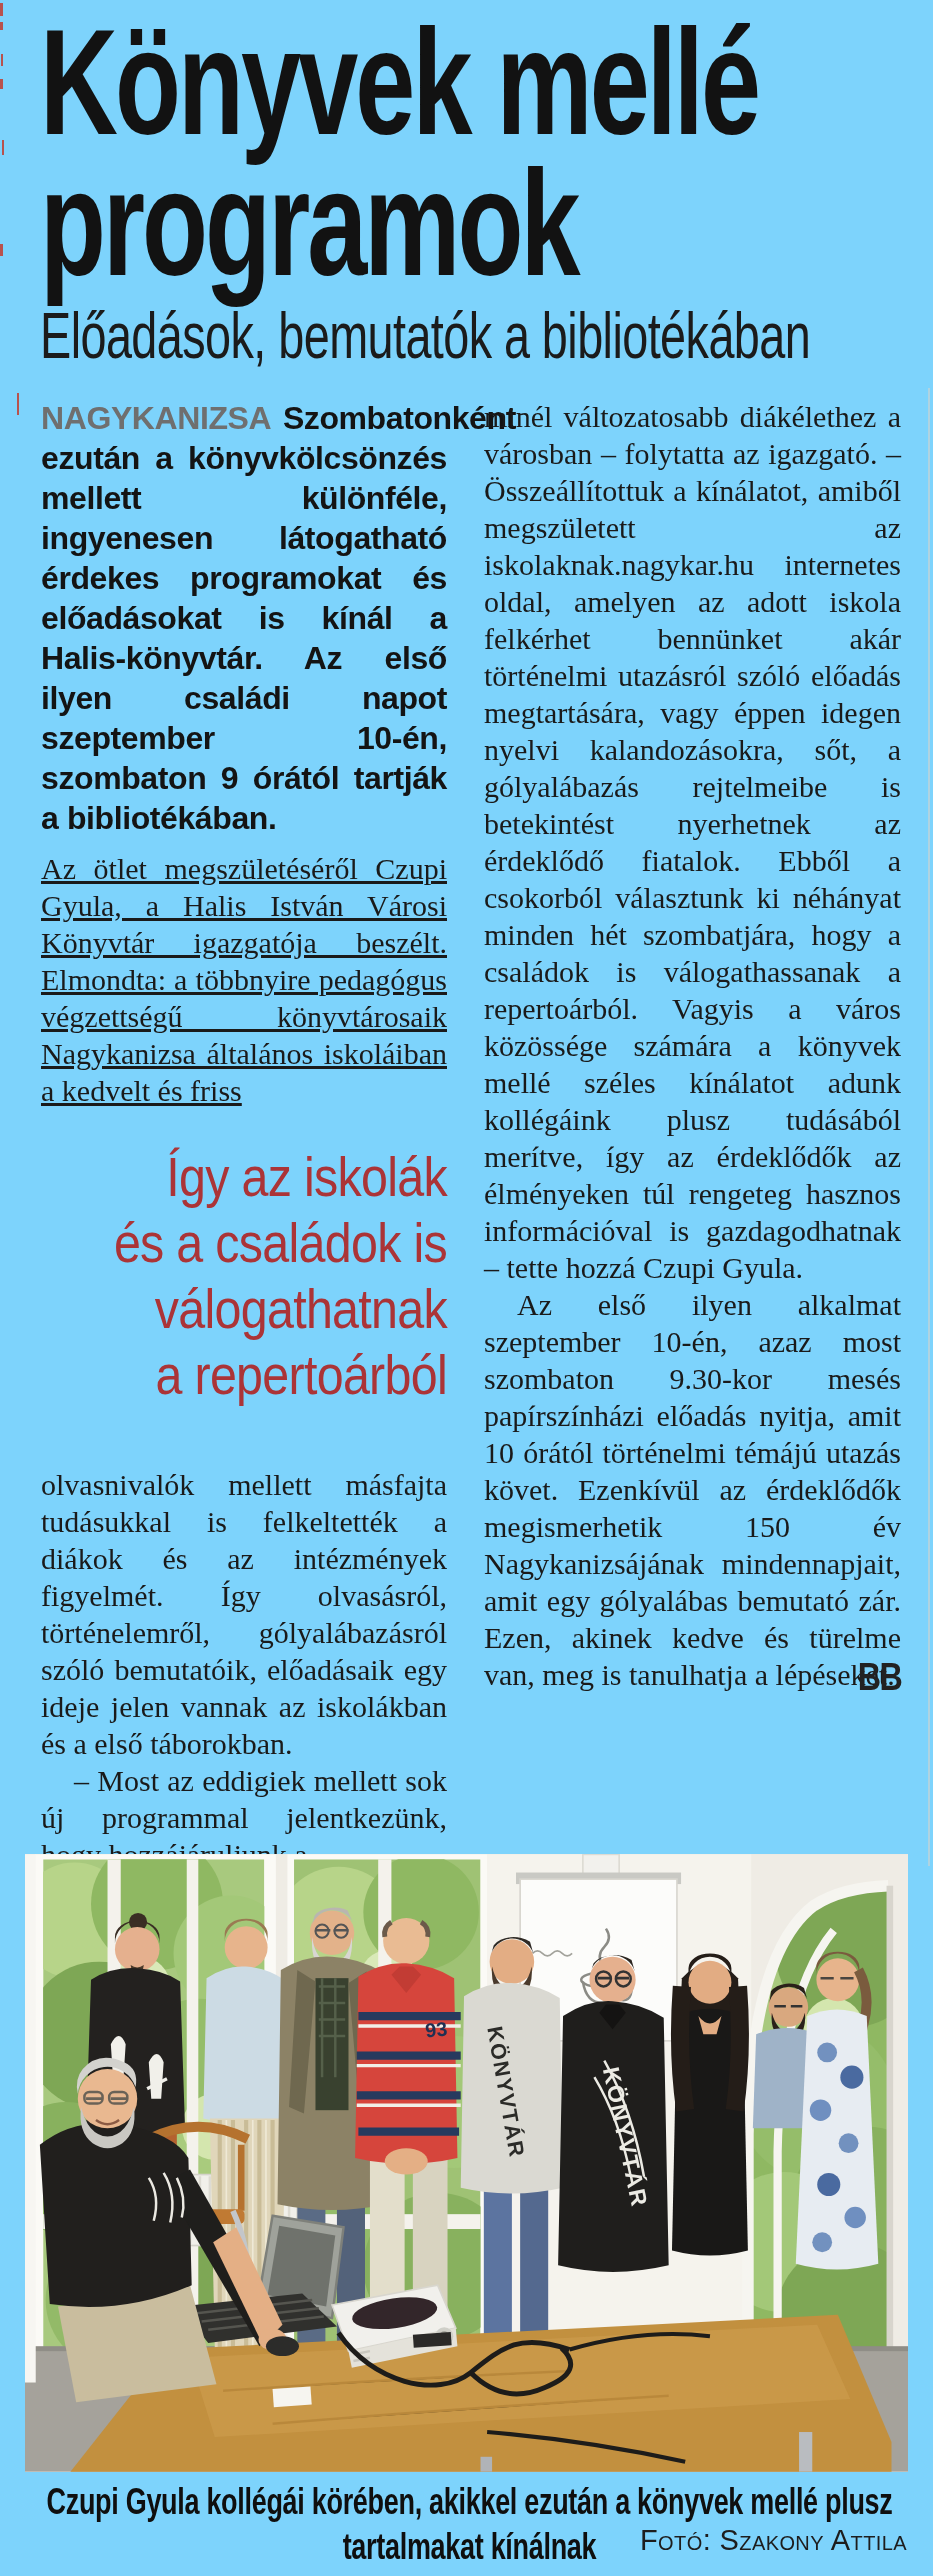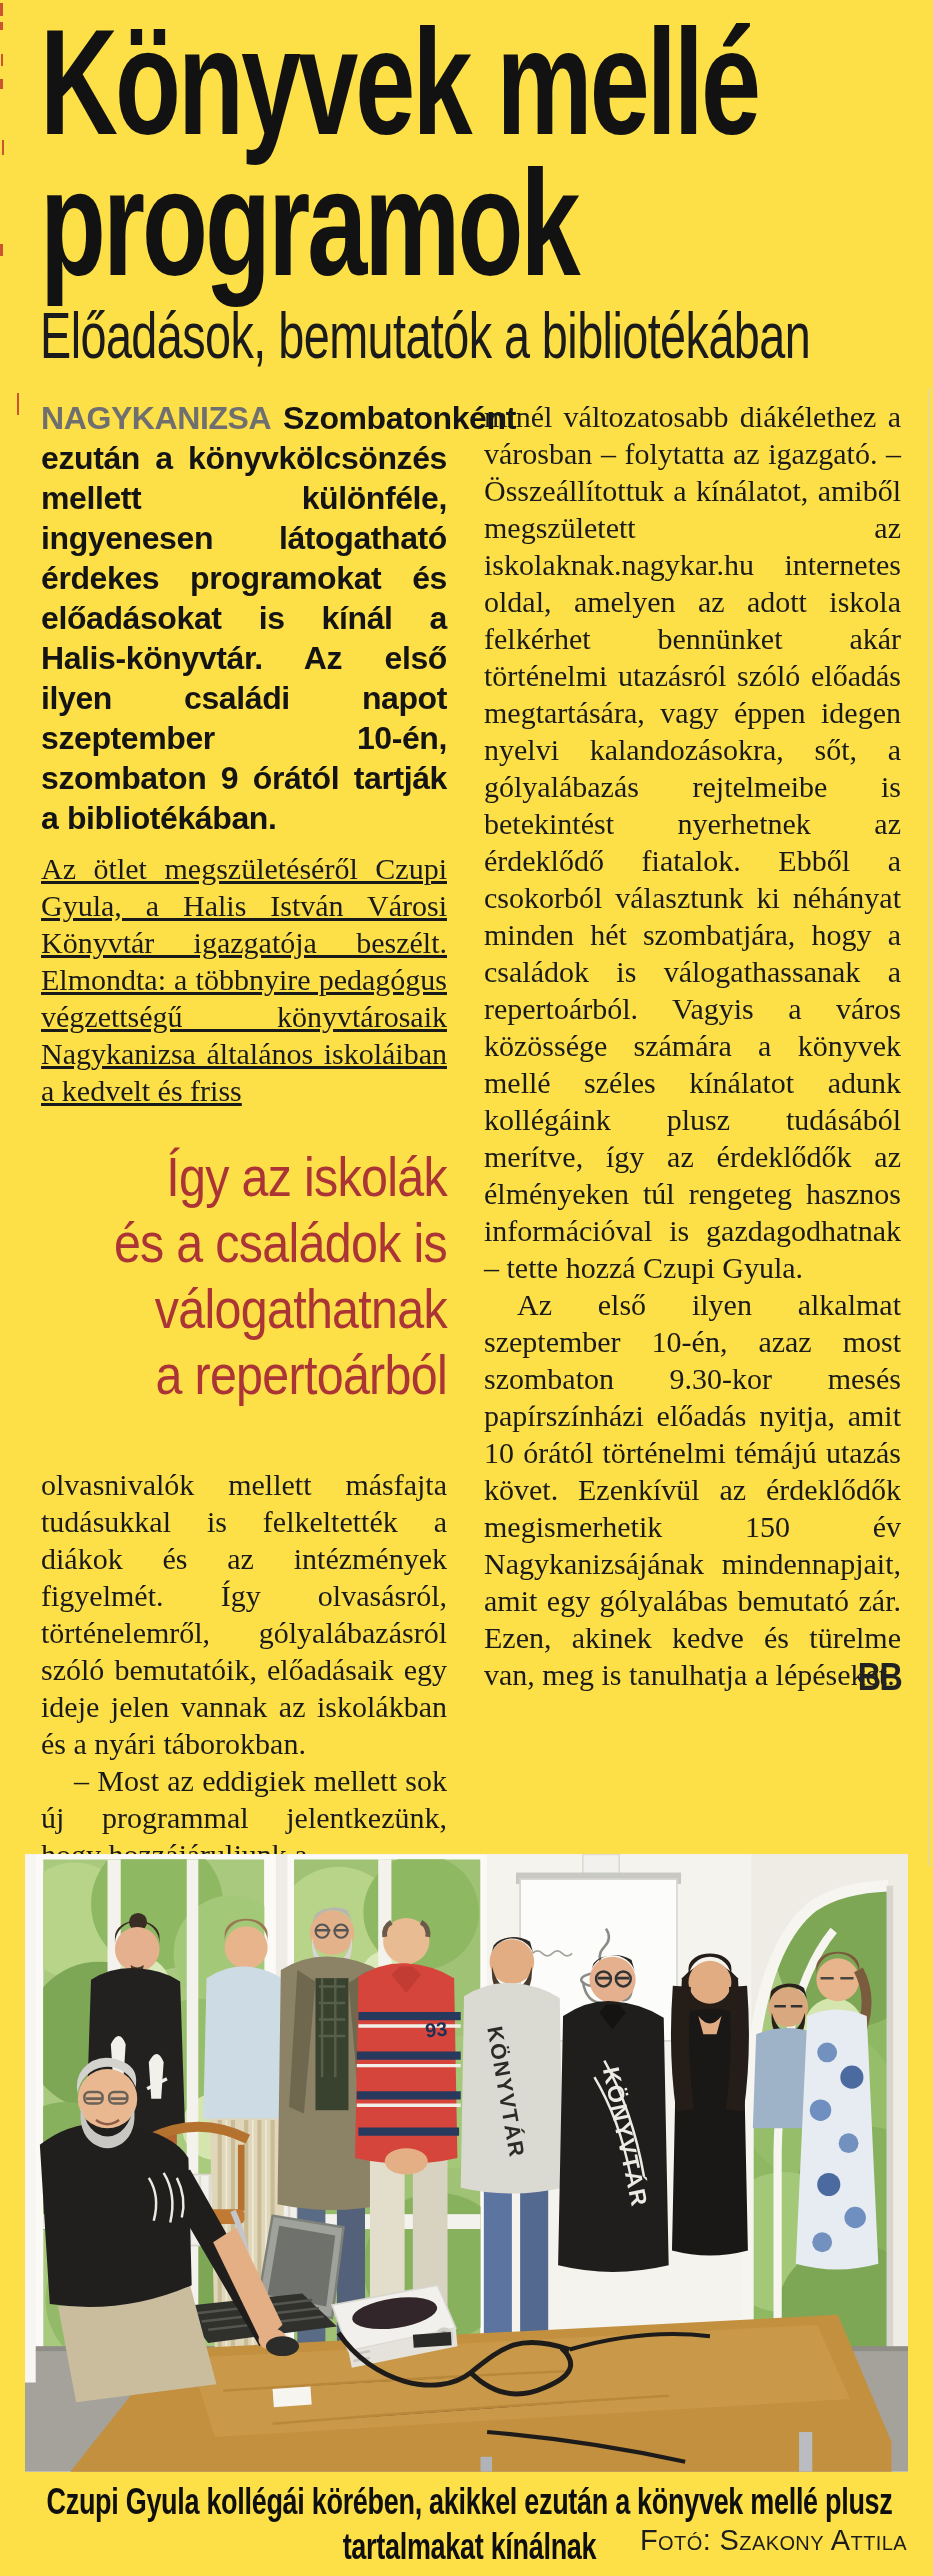--- a/index.html
+++ b/index.html
@@ -1,16 +1,16 @@
 <!DOCTYPE html>
 <html lang="hu" style="font-size:13.2px"><head>
 <meta charset="utf-8">
 <style>
   html,body{margin:0;padding:0;background:#ffffff;}
-  .page{position:relative;width:934px;height:2576px;background:#fde047;overflow:hidden;
+  .page{position:relative;width:934px;height:2576px;background:#7dd3fc;overflow:hidden;
         font-family:"Liberation Sans",sans-serif;color:#161616;}
   .headline{position:absolute;left:40px;top:11.6px;margin:0;font-size:150px;line-height:141px;
         font-weight:700;letter-spacing:-4.1px;transform:scaleX(.72);transform-origin:left top;
         white-space:nowrap;color:#121212;}
   .headline span{display:block;}
   .subtitle{position:absolute;left:40px;top:301px;font-size:65px;line-height:69px;font-weight:400;
         letter-spacing:-0.8px;transform:scaleX(.72);transform-origin:left top;white-space:nowrap;color:#1b1b1b;}
   .col{position:absolute;top:398px;text-align:justify;}
   .col1{left:41px;width:406px;}
   .col2{left:484px;width:417px;}
@@ -56,21 +56,21 @@
 
   <div class="col col1">
     <p class="lead"><span class="loc" style="color:#6f6f6f;">NAGYKANIZSA</span><span>Szombatonként ezután a könyvkölcsönzés mellett különféle, ingyenesen látogatható érdekes programokat és előadásokat is kínál a Halis-könyvtár. Az első ilyen családi napot szeptember 10-én, szombaton 9 órától tartják a bibliotékában.</span></p>
     <p class="serif gap-top">Az ötlet megszületéséről Czupi Gyula, a Halis István Városi Könyvtár igazgatója beszélt. Elmondta: a többnyire pedagógus végzettségű könyvtárosaik Nagykanizsa általános iskoláiban a kedvelt és friss</p>
     <div class="pullquote" style="color:#ab3437;">
       <div>Így az iskolák</div>
       <div>és a családok is</div>
       <div>válogathatnak</div>
       <div>a repertoárból</div>
     </div>
-    <p class="serif">olvasnivalók mellett másfajta tudásukkal is felkeltették a diákok és az intézmények figyelmét. Így olvasásról, történelemről, gólyalábazásról szóló bemutatóik, előadásaik egy ideje jelen vannak az iskolákban és a nyári táborokban.</p>
+    <p class="serif">olvasnivalók mellett másfajta tudásukkal is felkeltették a diákok és az intézmények figyelmét. Így olvasásról, történelemről, gólyalábazásról szóló bemutatóik, előadásaik egy ideje jelen vannak az iskolákban és a első táborokban.</p>
     <p class="serif indent">– Most az eddigiek mellett sok új programmal jelentkezünk, hogy hozzájáruljunk a</p>
   </div>
 
   <div class="col col2">
     <p class="serif">minél változatosabb diákélethez a városban – folytatta az igazgató. – Összeállítottuk a kínálatot, amiből megszületett az iskolaknak.nagykar.hu internetes oldal, amelyen az adott iskola felkérhet bennünket akár történelmi utazásról szóló előadás megtartására, vagy éppen idegen nyelvi kalandozásokra, sőt, a gólyalábazás rejtelmeibe is betekintést nyerhetnek az érdeklődő fiatalok. Ebből a csokorból választunk ki néhányat minden hét szombatjára, hogy a családok is válogathassanak a repertoárból. Vagyis a város közössége számára a könyvek mellé széles kínálatot adunk kollégáink plusz tudásából merítve, így az érdeklődők az élményeken túl rengeteg hasznos információval is gazdagodhatnak – tette hozzá Czupi Gyula.</p>
     <p class="serif indent p2wrap"><span>Az első ilyen alkalmat szeptember 10-én, azaz most szombaton 9.30-kor mesés papírszínházi előadás nyitja, amit 10 órától történelmi témájú utazás követ. Ezenkívül az érdeklődők megismerhetik 150 év Nagykanizsájának mindennapjait, amit egy gólyalábas bemutató zár. Ezen, akinek kedve és türelme van, meg is tanulhatja a lépéseket.</span><span class="byline">BB</span></p>
   </div>
 
   <div class="photo">
     <svg width="883" height="618" viewBox="0 0 1070 748" xmlns="http://www.w3.org/2000/svg">

